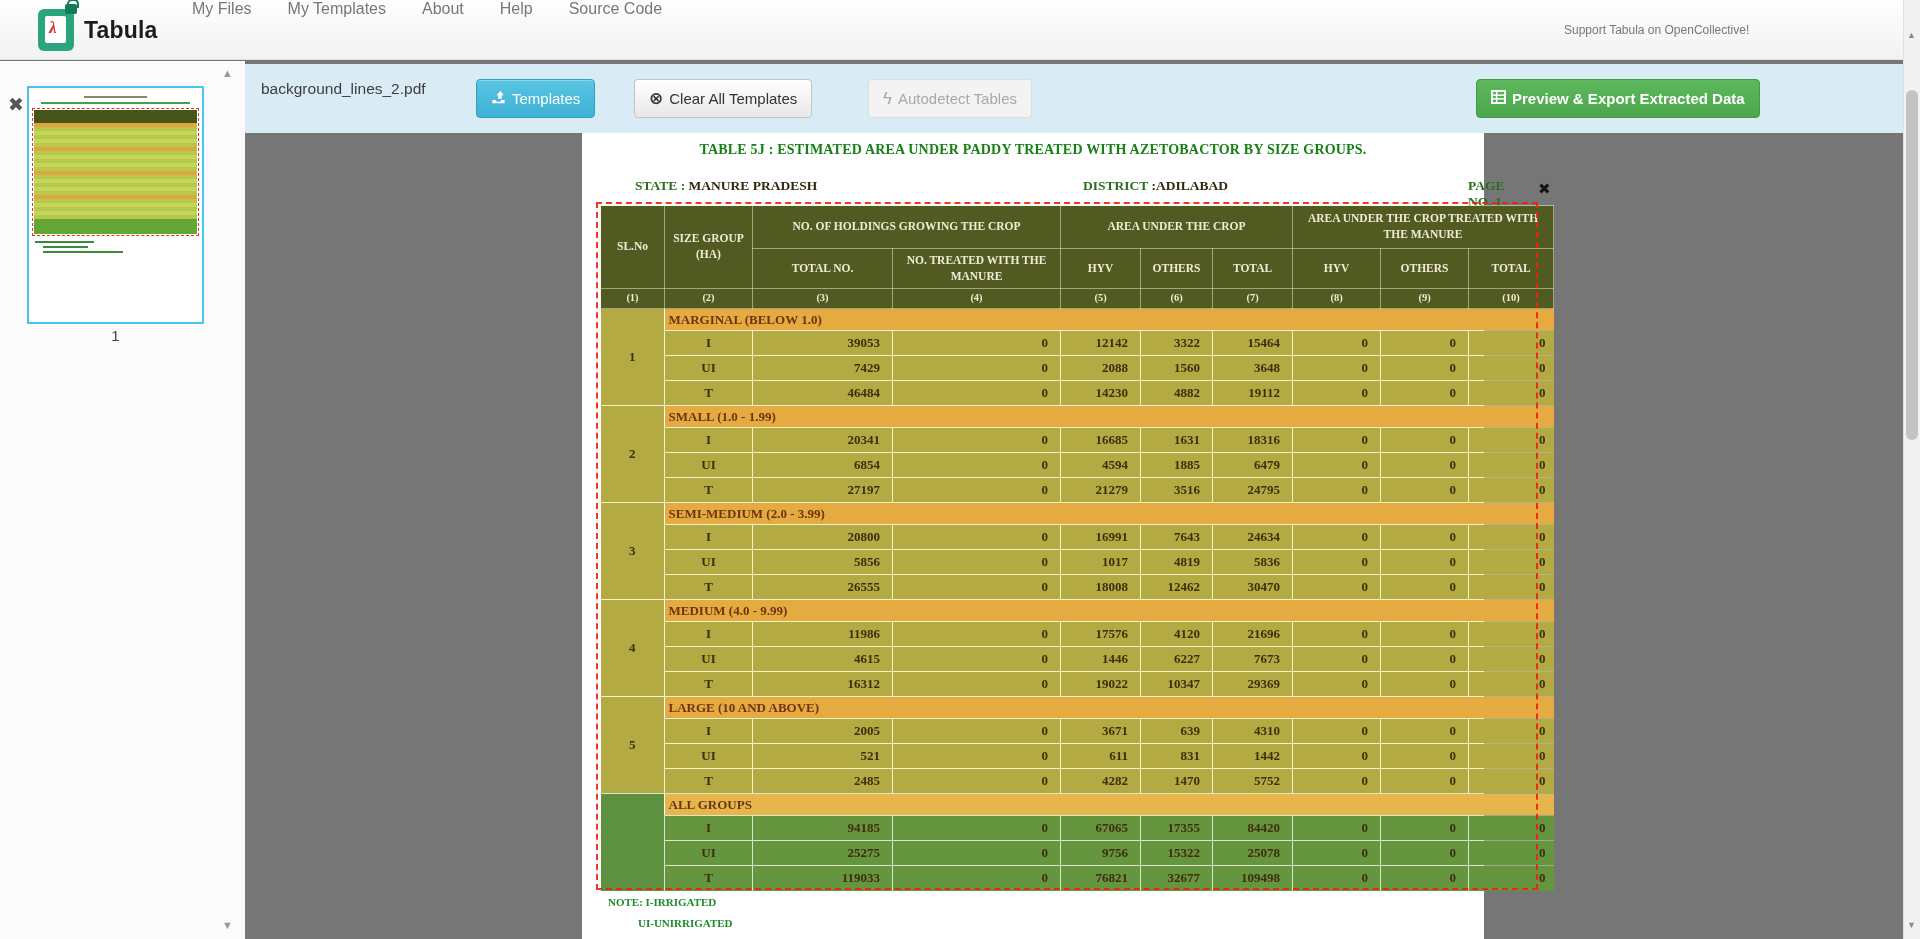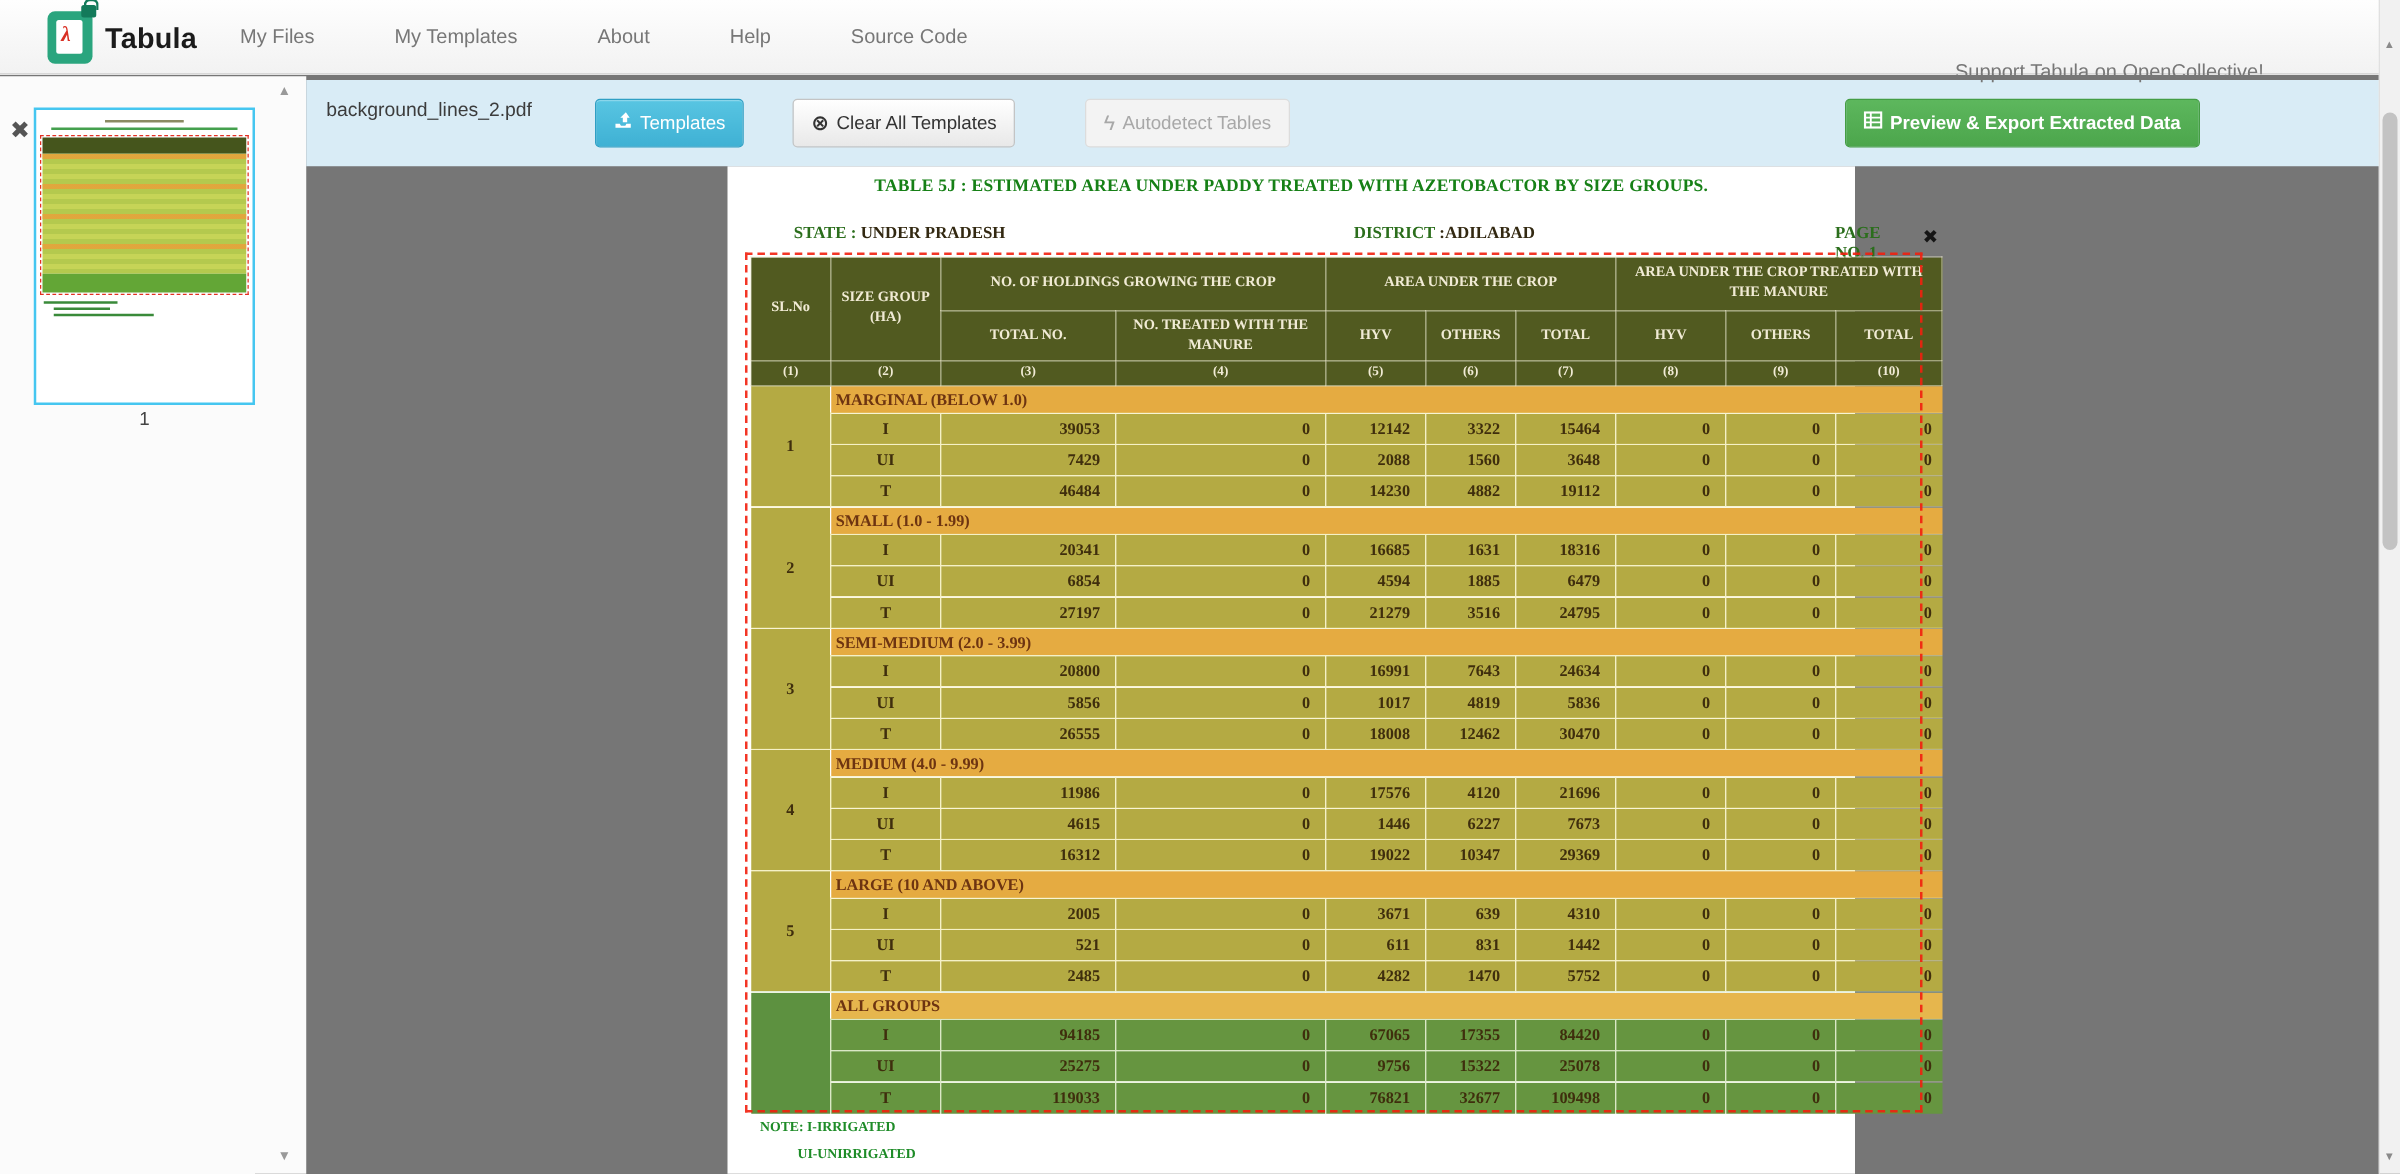--- a/index.html
+++ b/index.html
@@ -10,24 +10,24 @@
   .navbar { position:absolute; left:0; top:0; width:1920px; height:60px;
     background:linear-gradient(#fefefe,#f2f2f2); border-bottom:1px solid #e2e2e2; z-index:30; }
   .brand { position:absolute; left:38px; top:9px; display:flex; align-items:center; gap:10px; }
   .logo { position:relative; width:36px; height:42px; background:#2aa57e; border-radius:6px; }
   .logo .pg { position:absolute; left:7px; top:7px; width:21px; height:27px; background:#fff; border-radius:2px; }
   .logo .pdf { position:absolute; left:11px; top:9px; color:#d93025; font:italic bold 17px "Liberation Serif",serif; }
   .logo .lock { position:absolute; right:-3px; top:-5px; width:12px; height:10px; background:#137a5a; border-radius:2px; }
   .logo .lock:before { content:""; position:absolute; left:2px; top:-5px; width:8px; height:7px;
     border:2px solid #137a5a; border-bottom:none; border-radius:5px 5px 0 0; }
   .brand-name { font-size:23px; font-weight:bold; color:#1b1b1b; letter-spacing:.2px; }
-  .nav-items { position:absolute; left:192px; top:0; height:60px; display:flex; align-items:center; gap:64px; }
+  .nav-items { position:absolute; left:192px; top:0; height:60px; display:flex; gap:36px; }
   .nav-item { font-size:16px; color:#777; cursor:pointer; white-space:nowrap; }
   .support-link { position:absolute; left:1564px; top:0; height:60px; display:flex; align-items:center;
-    font-size:16px; color:#777;margin-top:28px; }
+    font-size:12px; color:#777; }
 
   
   .sidebar { position:absolute; left:0; top:61px; width:245px; height:878px; background:#fbfbfb; z-index:20; }
   .thumb-close { position:absolute; left:8px; top:32px; font-size:19px; font-weight:bold; color:#555; cursor:pointer; }
   .thumb { position:absolute; left:27px; top:25px; width:177px; height:238px;
     background:#fff; border:2px solid #45c6f0; cursor:pointer; }
   .thumb .t-line1 { position:absolute; left:32%; top:8px;  width:36%; height:2px; background:#8a8a62; }
   .thumb .t-line2 { position:absolute; left:7%;  top:14px; width:86%; height:2px; background:#44a04e; }
   .thumb .t-head  { position:absolute; left:5px; top:22px; right:5px; height:13px; background:#45551c; }
   .thumb .t-body  { position:absolute; left:5px; top:35px; right:5px; height:96px;
@@ -186,21 +186,21 @@
         </svg>
     </span>
     <span>Preview &amp; Export Extracted Data</span>
   </div>
 </div>
 
 <div class="content">
   <div class="page">
     <div class="doc-title">TABLE 5J : ESTIMATED AREA UNDER PADDY  TREATED WITH AZETOBACTOR BY SIZE GROUPS.</div>
 
-    <div class="doc-meta meta-state"><span class="m-label">STATE :</span><span class="m-value"> UNDER PRADESH</span></div>
+    <div class="doc-meta meta-state"><span class="m-label">STATE :</span><span class="m-value"> MANURE PRADESH</span></div>
     <div class="doc-meta meta-district"><span class="m-label">DISTRICT</span><span class="m-value"> :ADILABAD</span></div>
     <div class="doc-meta meta-page"><span class="m-label">PAGE NO. 1</span></div>
 
     <table class="dtable">
       <colgroup>
         <col style="width:64px">
           <col style="width:88px">
           <col style="width:140px">
           <col style="width:168px">
         <col style="width:80px">

